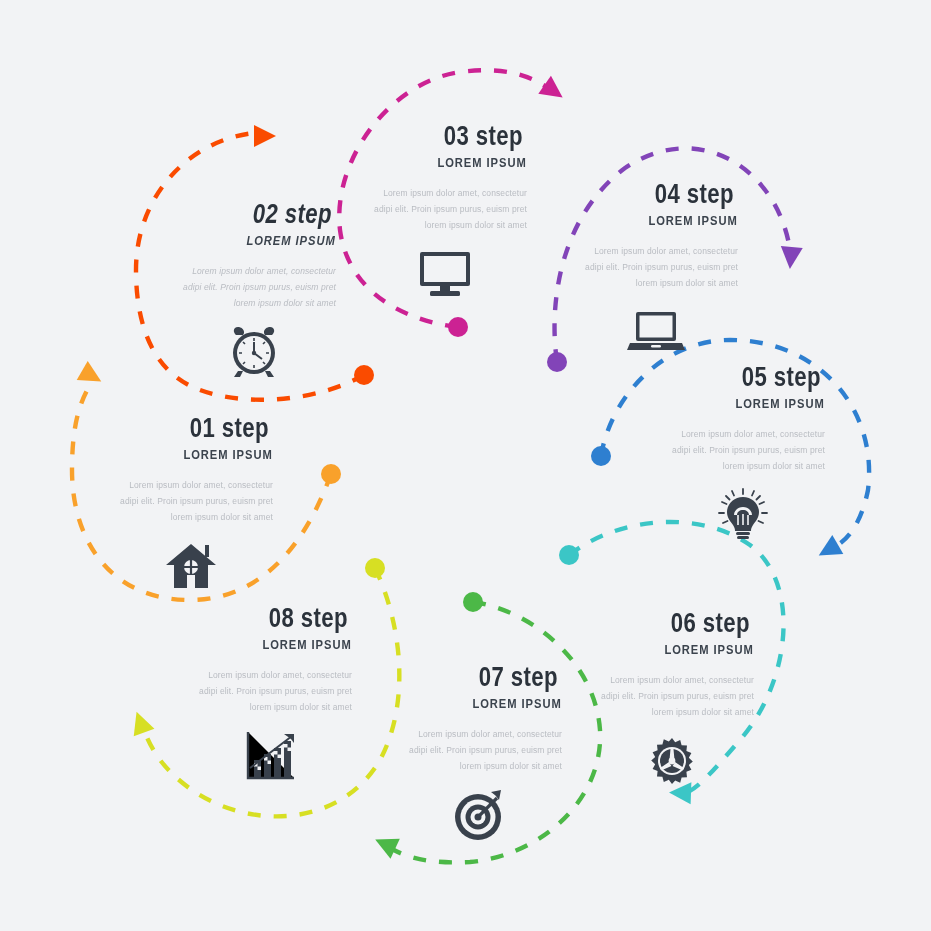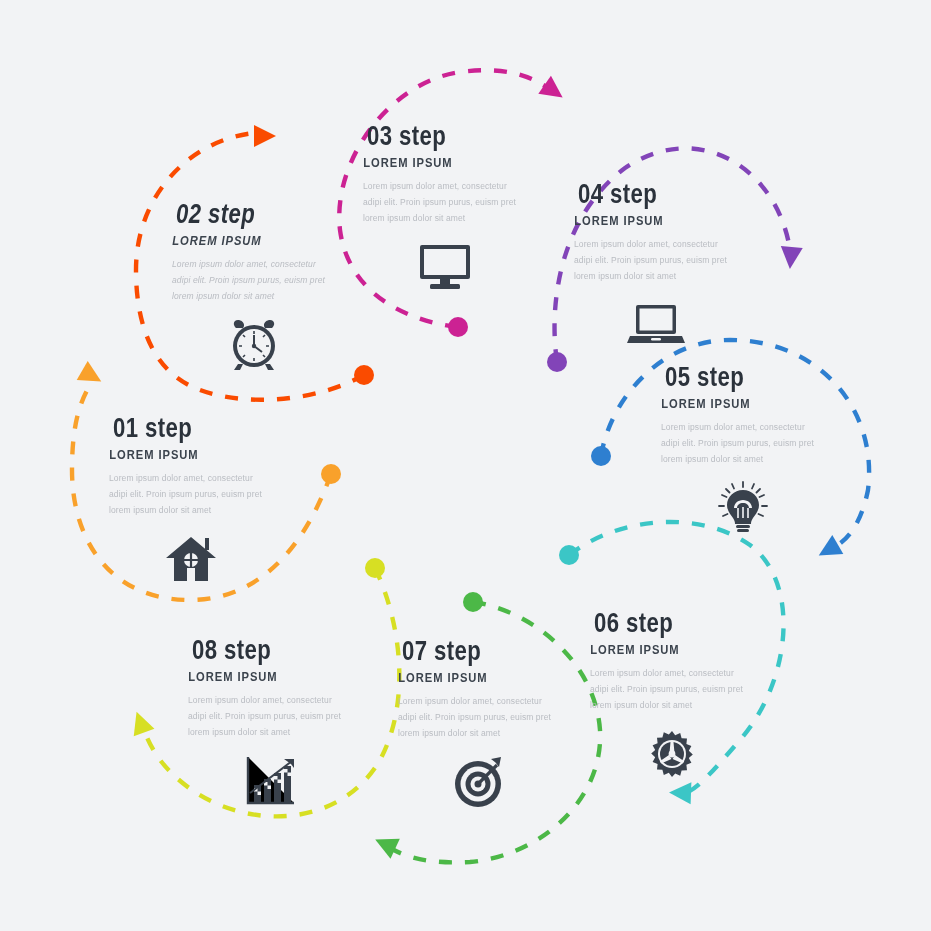--- a/index.html
+++ b/index.html
@@ -22,21 +22,21 @@
   #arcs {
     position: absolute;
     left: 0;
     top: 0;
     width: 931px;
     height: 931px;
   }
   .step {
     position: absolute;
     width: 190px;
-    text-align: left;
+    text-align: right;
   }
   .step-title {
     font-family: "Liberation Sans Narrow", "Liberation Sans", sans-serif;
     font-size: 27px;
     font-weight: bold;
     letter-spacing: 0.5px;
     color: #2b323b;
     line-height: 1.05;
     transform: scaleX(0.82);
     white-space: nowrap;
@@ -49,21 +49,21 @@
     color: #3b434d;
     margin-top: 5px;
     transform: scaleX(0.86);
     white-space: nowrap;
   }
   .step-body {
     font-family: "Liberation Sans Narrow", "Liberation Sans", sans-serif;
     font-size: 8.5px;
     line-height: 1.85;
     color: #b9bcc2;
-    margin-top: 9px;
+    margin-top: 16px;
     padding: 0 13px;
     letter-spacing: 0.1px;
   }
   .step-icon {
     margin-top: 12px;
     display: flex;
     justify-content: center;
     align-items: center;
     height: 56px;
   }
@@ -194,37 +194,37 @@
           <svg width="54" height="54" viewBox="0 0 54 54">
             <path fill="#39414c" d="M27 1l3.2 4.2 5-2.2 1.4 5.2 5.4.4-.6 5.4 5 2-2.6 4.8 4 3.6-4 3.6 2.6 4.8-5 2 .6 5.4-5.4.4-1.4 5.2-5-2.2L27 47l-3.2-4.2-5 2.2-1.4-5.2-5.4-.4.6-5.4-5-2 2.6-4.8-4-3.6 4-3.6-2.6-4.8 5-2-.6-5.4 5.4-.4 1.4-5.2 5 2.2L27 1z" transform="translate(0,3)"></path>
             <circle cx="27" cy="27" r="17" fill="#39414c"></circle>
             <circle cx="27" cy="27" r="14" fill="#f2f3f5"></circle>
             <circle cx="27" cy="27" r="12" fill="#39414c"></circle>
             <path fill="#f2f3f5" d="M25.6 14h2.8l1 11h-4.8zM16.2 36.6l-1.4-2.4 9.2-6.2 2.4 4.1zM37.8 36.6l1.4-2.4-9.2-6.2-2.4 4.1z"></path>
             <circle cx="27" cy="27" r="3.4" fill="#f2f3f5"></circle>
           </svg>
         </div>
       </div>
-      <div class="step" style="left: 385px; top: 637px;">
+      <div class="step" style="left: 385px; top: 663px;">
         <div class="step-title">07 step</div>
         <div class="step-sub">LOREM IPSUM</div>
         <div class="step-body">Lorem ipsum dolor amet, consectetur adipi elit. Proin ipsum purus, euism pret lorem ipsum dolor sit amet</div>
         <div class="step-icon">
           <svg width="54" height="54" viewBox="0 0 54 54">
             <circle cx="25" cy="29" r="23" fill="#39414c"></circle>
             <circle cx="25" cy="29" r="17.5" fill="#f2f3f5"></circle>
             <circle cx="25" cy="29" r="12.5" fill="#39414c"></circle>
             <circle cx="25" cy="29" r="7.5" fill="#f2f3f5"></circle>
             <circle cx="25" cy="29" r="3.5" fill="#39414c"></circle>
             <path stroke="#39414c" stroke-width="3.2" d="M25 29 44 10"></path>
             <path fill="#39414c" d="M38 4l10-2-2 10-3.5-4.5z"></path>
           </svg>
         </div>
       </div>
-      <div class="step" style="left: 175px; top: 636px;">
+      <div class="step" style="left: 175px; top: 604px;">
         <div class="step-title">08 step</div>
         <div class="step-sub">LOREM IPSUM</div>
         <div class="step-body">Lorem ipsum dolor amet, consectetur adipi elit. Proin ipsum purus, euism pret lorem ipsum dolor sit amet</div>
         <div class="step-icon">
           <svg width="56" height="52" viewBox="0 0 56 52">
             <path stroke="#39414c" stroke-width="2.4" d="M6 2v46h46"></path>
             <g fill="#39414c">
               <rect x="12" y="30" width="7" height="18"></rect>
               <rect x="22" y="24" width="7" height="24"></rect>
               <rect x="32" y="18" width="7" height="30"></rect>

